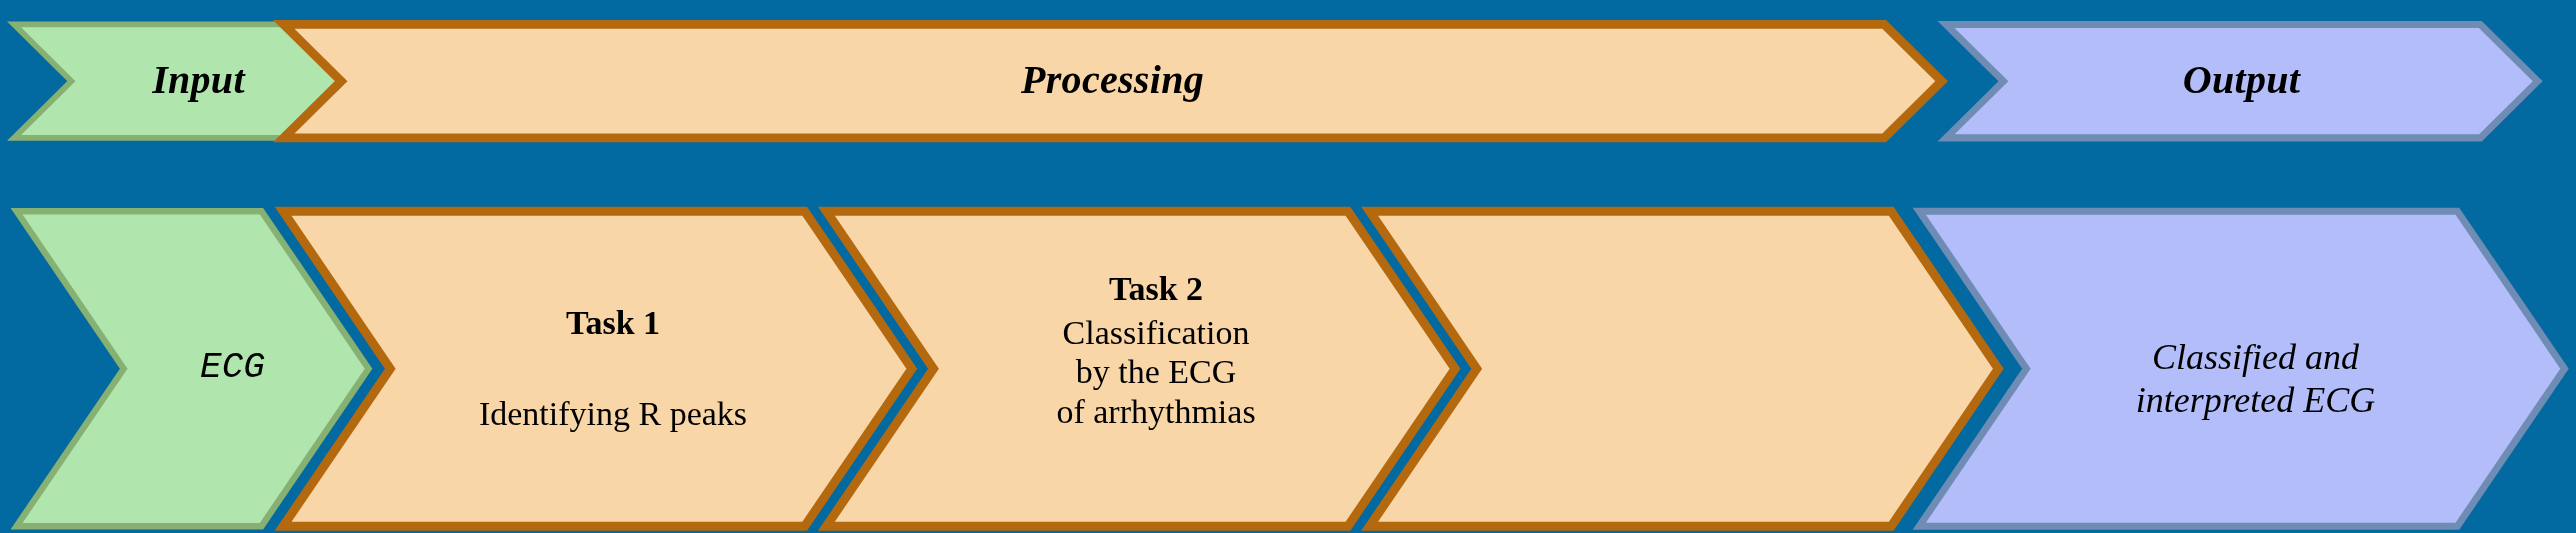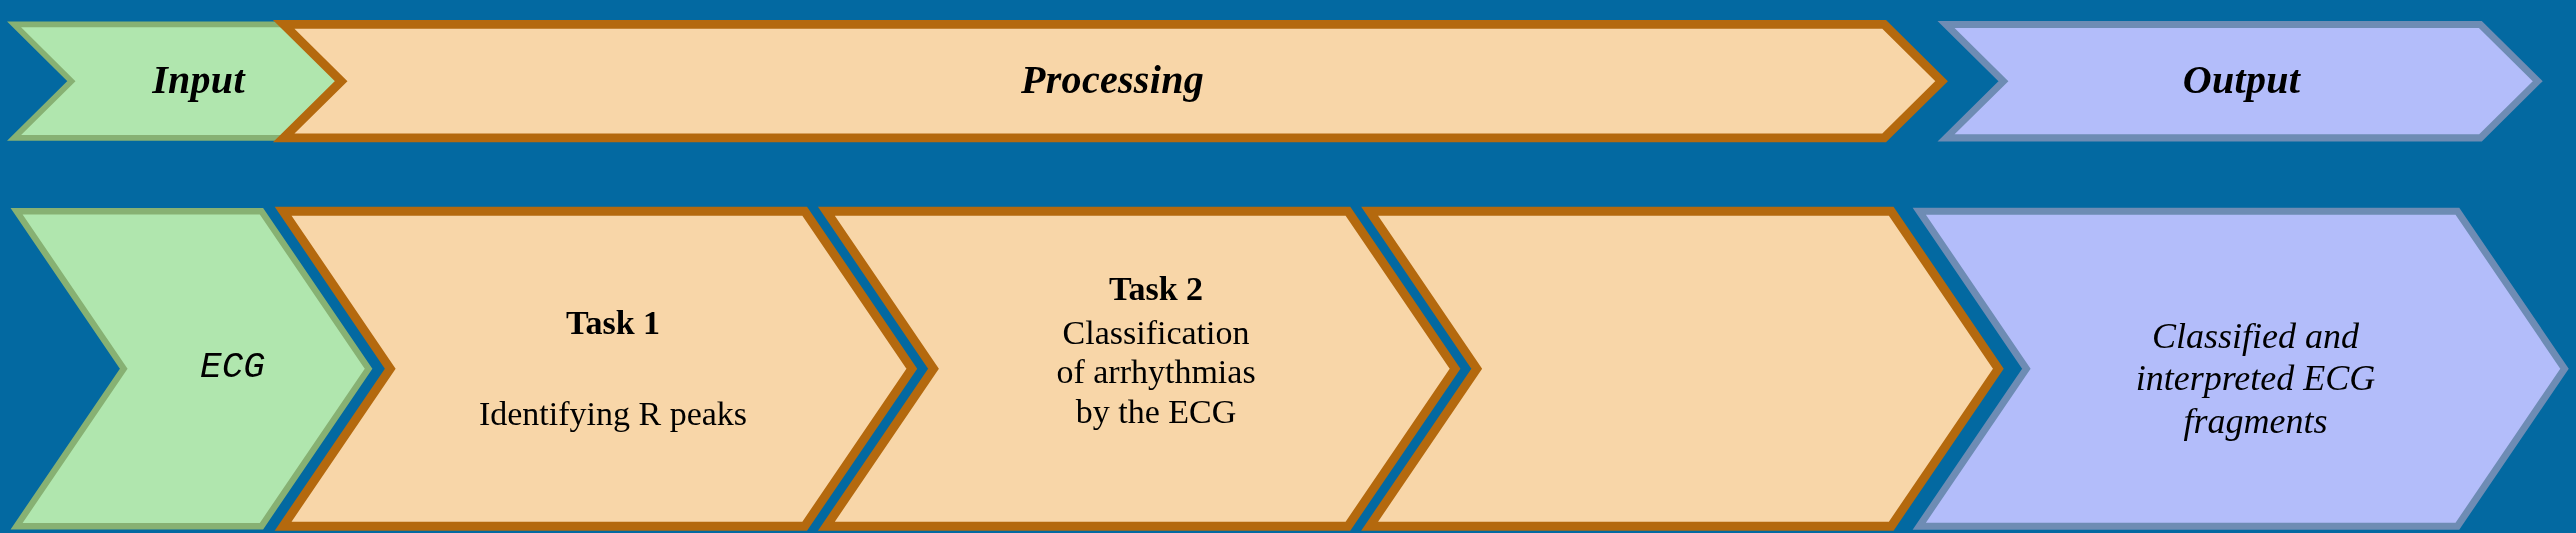--- a/index.html
+++ b/index.html
@@ -111,25 +111,24 @@
   </div>
 
   <div class="shape-label" style="left:390px; top:211px; width:446px; height:315px;gap:48px;">
     <span class="task-title">Task 1</span>
     <span class="task-line">Identifying R peaks</span>
   </div>
 
   <div class="shape-label" style="left:933px; top:193px; width:446px; height:315px;">
     <span class="task-title">Task 2</span>
     <span class="task-line">Classification</span>
+    <span class="task-line">by the ECG</span>
     <span class="task-line">of arrhythmias</span>
-    <span class="task-line">by the ECG</span>
   </div>
 
 
   <div class="shape-label" style="left:2026px; top:221px; width:459px; height:315px;">
     <span class="out-line">Classified and</span>
     <span class="out-line">interpreted ECG</span>
-    <span class="out-line">fragments</span>
   </div>
 
 </div>
 
 
 </body></html>

